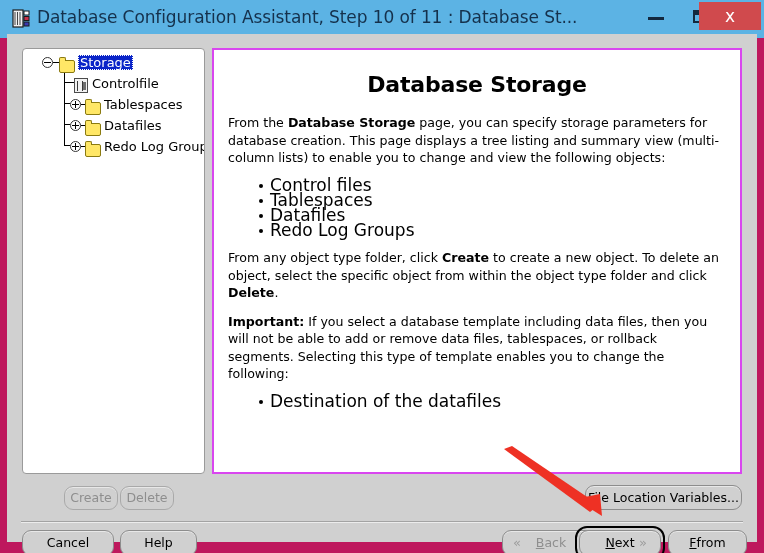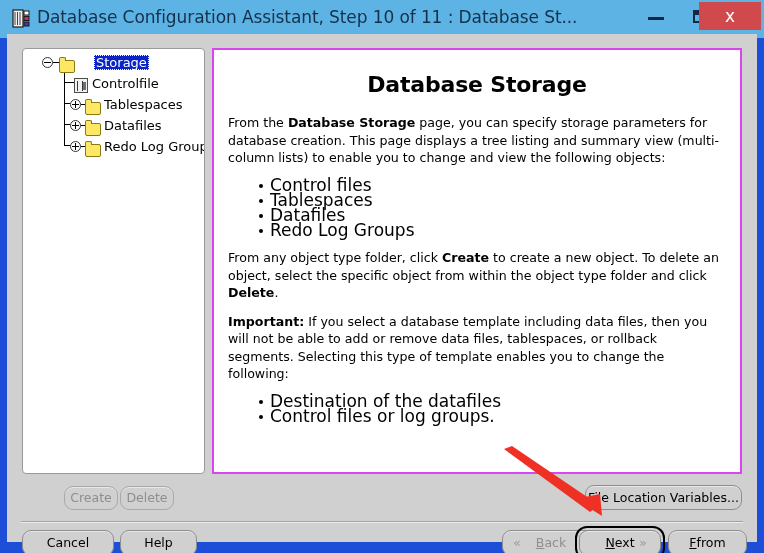--- a/index.html
+++ b/index.html
@@ -13,21 +13,21 @@
     font-family: "DejaVu Sans", sans-serif;
     overflow: hidden;
   }
 
   
   #window {
     position: absolute;
     left: 0; top: 0;
     width: 764px;
     height: 553px;
-    background: #1d4ed8;
+    background: #be185d;
     box-sizing: border-box;
   }
 
   
   #titlebar {
     position: absolute;
     left: 0; top: 0;
     width: 764px;
     height: 38px;
     background: #5cb3e4;
@@ -380,21 +380,21 @@
       <div class="vline" style="left:41px; top:22px; height:74px;"></div>
       <div class="hline" style="left:41px; top:33px; width:10px;"></div>
       <div class="hline" style="left:41px; top:54px; width:6px;"></div>
       <div class="hline" style="left:41px; top:75px; width:6px;"></div>
       <div class="hline" style="left:41px; top:96px; width:6px;"></div>
 
       <div class="tree-row" style="position:absolute; left:0; top:3px; width:100%;">
         <div class="toggle" style="left:19px; top:5px;"></div>
         <div class="hline" style="left:30px; top:10px; width:6px;"></div>
         <div class="folder" style="left:36px; top:8px;"></div>
-        <div class="tree-label selected" style="left:55px; top:3px;margin-left:16px;">Storage</div>
+        <div class="tree-label selected" style="left:55px; top:3px;">Storage</div>
       </div>
 
       <div class="tree-row" style="position:absolute; left:0; top:24px; width:100%;">
         <div class="docicon" style="left:51px; top:5px;"></div>
         <div class="tree-label" style="left:69px; top:3px;">Controlfile</div>
       </div>
 
       <div class="tree-row" style="position:absolute; left:0; top:45px; width:100%;">
         <div class="toggle plus" style="left:47px; top:5px;"></div>
         <div class="hline" style="left:58px; top:10px; width:5px;"></div>
@@ -430,21 +430,20 @@
           <li>Datafiles</li>
           <li>Redo Log Groups</li>
         </ul>
 
         <p class="para"><span>From any object type folder, click </span><b>Create</b><span> to create a new object. To delete an object, select the specific object from within the object type folder and click </span><b>Delete</b><span>.</span></p>
 
         <p class="para"><b>Important:</b><span> If you select a database template including data files, then you will not be able to add or remove data files, tablespaces, or rollback segments. Selecting this type of template enables you to change the following:</span></p>
 
         <ul class="bullets">
           <li>Destination of the datafiles</li>
-          <li>Control files or log groups.</li>
         </ul>
 
       </div>
     </div>
 
     <div class="btn disabled" id="btn-create">
       <span class="lbl">Create</span>
     </div>
     <div class="btn disabled" id="btn-delete">
       <span class="lbl">Delete</span>

